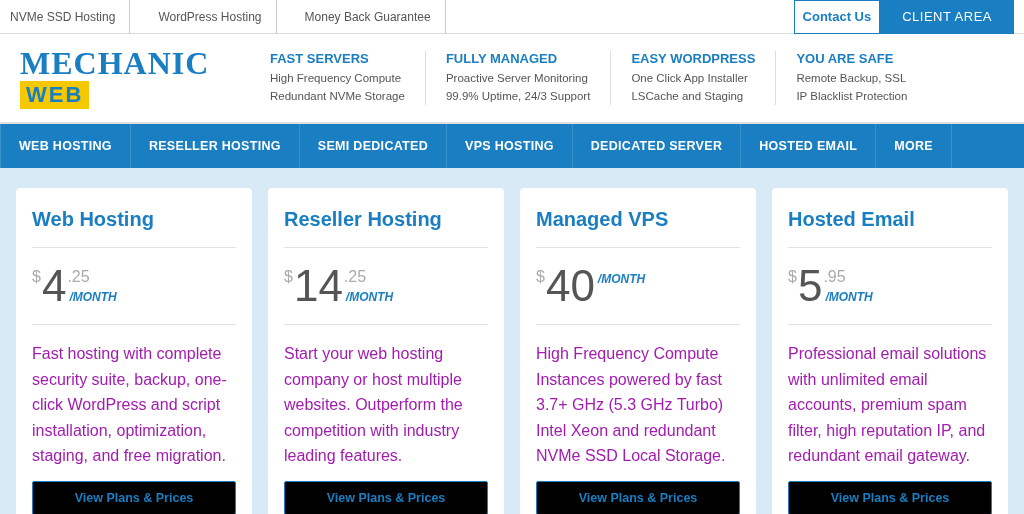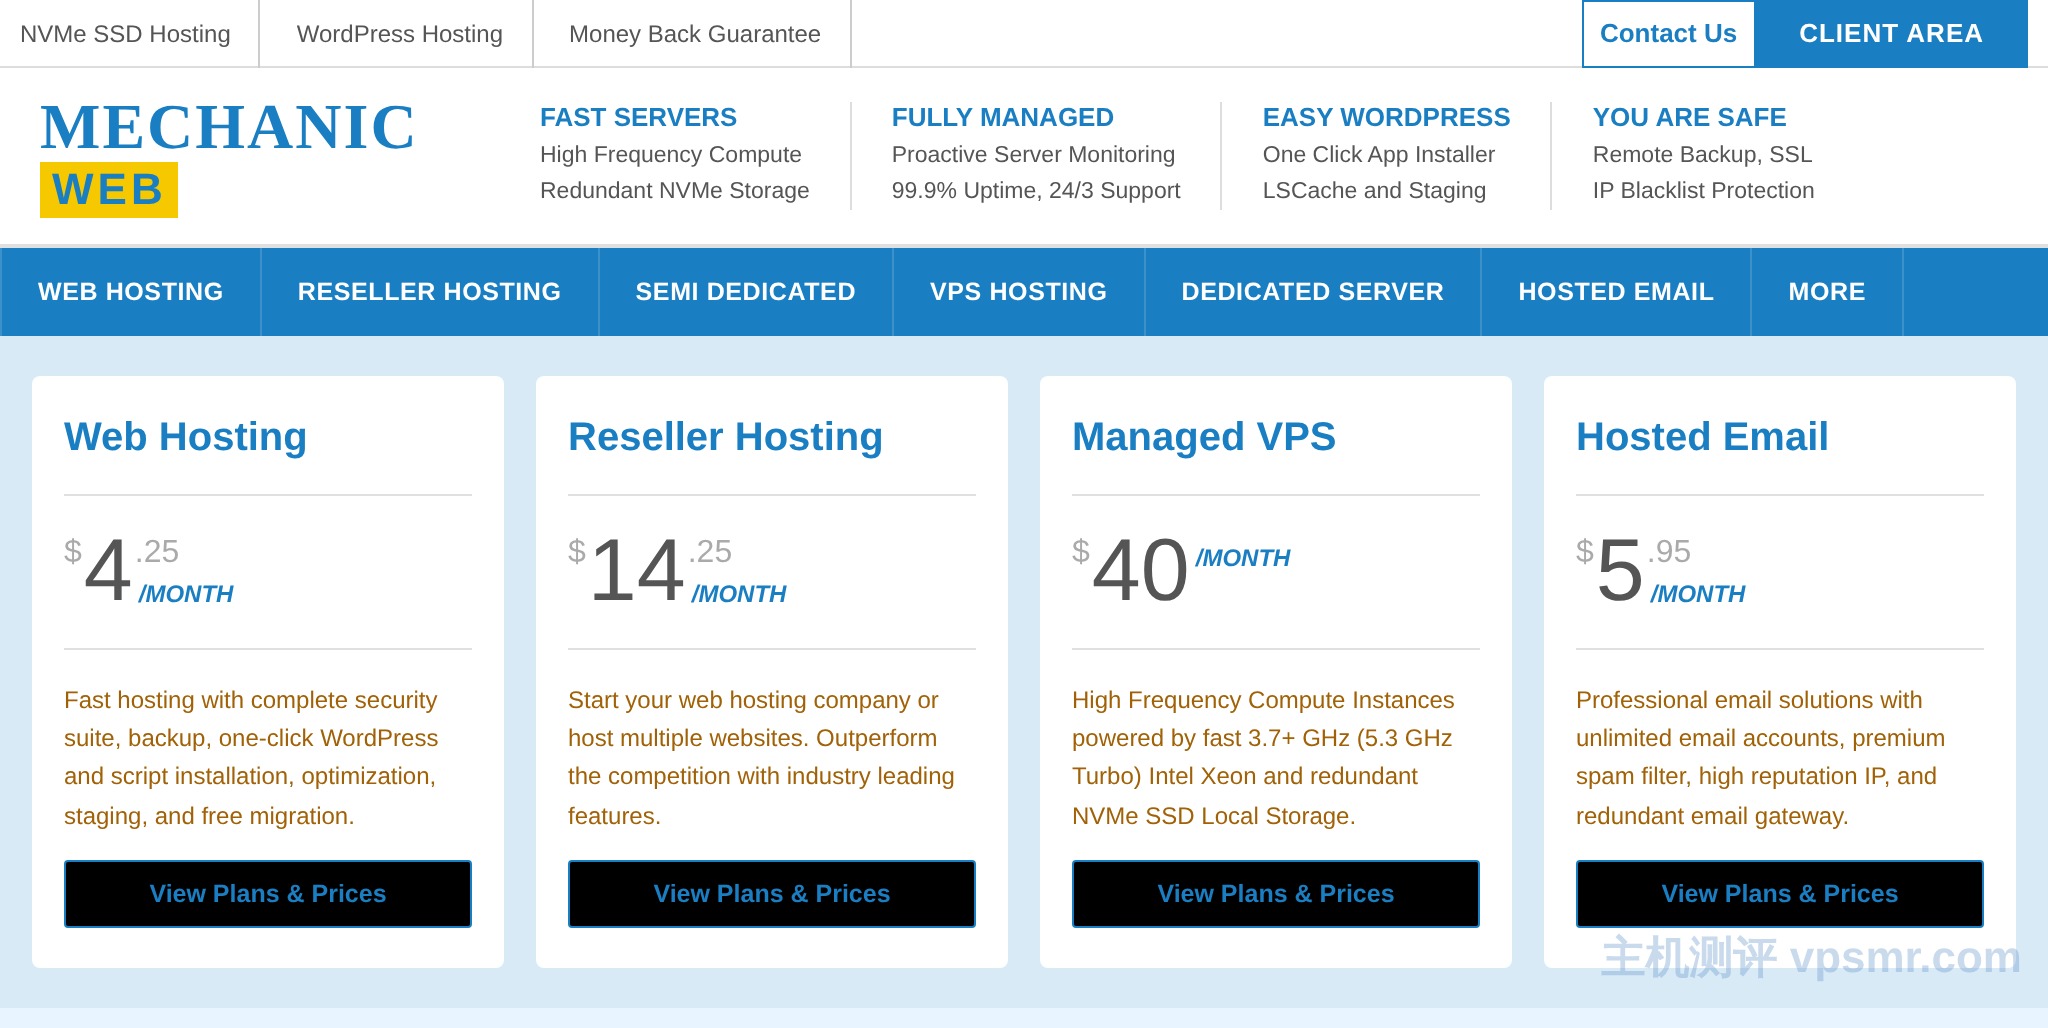--- a/index.html
+++ b/index.html
@@ -11,21 +11,21 @@
       border-bottom: 1px solid #ddd;
       display: flex;
       align-items: center;
       justify-content: space-between;
       padding: 0 10px;
       height: 34px;
     }
     .top-bar-left {
       display: flex;
       align-items: center;
-      gap: 4px;
+      gap: 14px;
     }
     .top-bar-left span {
       font-size: 12px;
       color: #555;
       padding: 0 14px;
       border-right: 1px solid #ccc;
       line-height: 34px;
     }
     .top-bar-left span:first-child { padding-left: 0; }
     .top-bar-right {
@@ -41,21 +41,21 @@
       font-size: 13px;
       font-weight: bold;
       cursor: pointer;
       height: 34px;
     }
     .btn-client {
       background: #1a7ec2;
       color: #fff;
       padding: 5px 22px;
       font-size: 13px;
-      font-weight: bold;
+      font-weight: normal;
       cursor: pointer;
       height: 34px;
       border: none;
       text-transform: uppercase;
       letter-spacing: 0.5px;
     }
 
     
     .header {
       background: #fff;
@@ -212,22 +212,22 @@
       font-style: italic;
     }
 
     .price-col {
       display: flex;
       flex-direction: column;
       align-items: flex-start;
     }
 
     .card-desc {
-      font-size: 12px;
-      color: #a16207;
+      font-size: 16px;
+      color: #a21caf;
       line-height: 1.6;
       flex: 1;
     }
 
     .btn-view-plans {
       border: 1px solid #1a7ec2;
       color: #1a7ec2;
       background: #000000;
       padding: 9px 16px;
       font-size: 12.5px;

